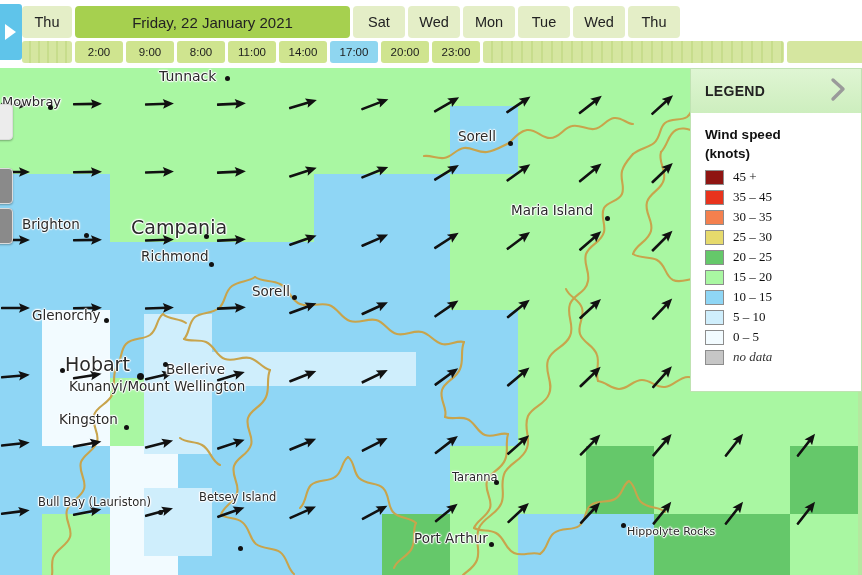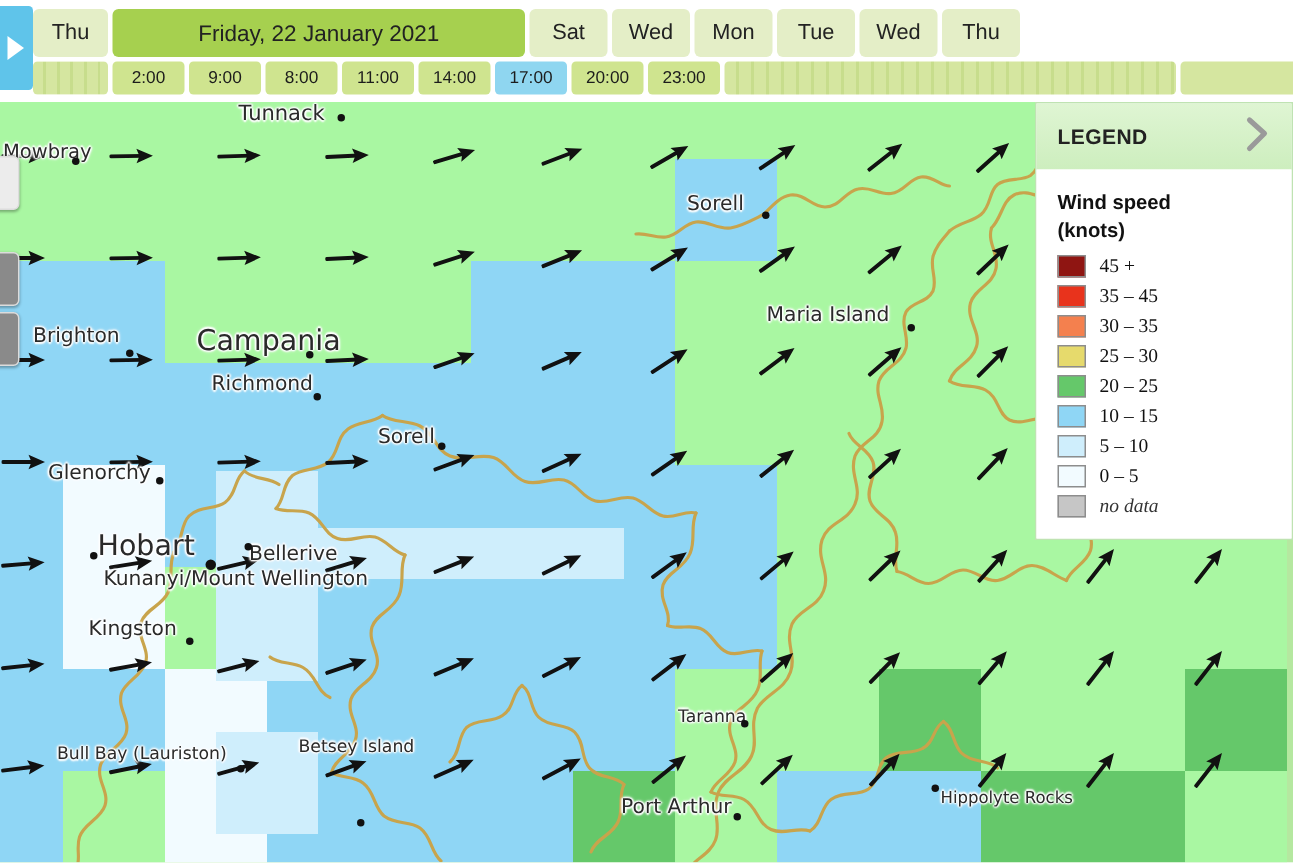--- a/index.html
+++ b/index.html
@@ -50,21 +50,21 @@
   .mapctl.b1{top:36px;background:#ececec;}
   .mapctl.b2{top:100px;}
   .mapctl.b3{top:140px;}
 
   
   #legend{position:absolute;right:0;top:68px;width:172px;z-index:30;background:#fff;
           border:1px solid #bfe3b2;box-sizing:border-box;}
   #legend-head{height:44px;background:linear-gradient(to bottom,#dff5d3,#cdeebe);
                display:flex;align-items:center;justify-content:space-between;padding:0 10px 0 14px;box-sizing:border-box;cursor:pointer;}
   #legend-title{font-size:14px;font-weight:bold;color:#222;letter-spacing:.3px;}
-  #legend-body{padding:12px 0 12px 14px;background:#fff;}
+  #legend-body{padding:12px 0 24px 14px;background:#fff;}
   #legend-body .ltitle{font-size:13.5px;font-weight:bold;color:#111;line-height:19px;}
   .lrow{display:flex;align-items:center;height:20px;}
   .sw{width:19px;height:15px;border:1px solid #8d8d8d;box-sizing:border-box;margin-right:9px;}
   .lrow span.lbl{font-size:13px;color:#111;font-family:"Liberation Serif",serif;}
   .lrow.nodata span.lbl{font-style:italic;color:#333;}
 </style>
 </head>
 <body>
 
 <div id="app">
@@ -692,20 +692,24 @@
           </div>
           <div class="lrow">
             <div class="sw" style="background: rgb(230, 218, 108);"></div>
             <span class="lbl">25 – 30</span>
           </div>
           <div class="lrow">
             <div class="sw" style="background: rgb(101, 200, 106);"></div>
             <span class="lbl">20 – 25</span>
           </div>
           <div class="lrow">
+            <div class="sw" style="background: rgb(169, 247, 162);"></div>
+            <span class="lbl">15 – 20</span>
+          </div>
+          <div class="lrow">
             <div class="sw" style="background: rgb(143, 214, 245);"></div>
             <span class="lbl">10 – 15</span>
           </div>
           <div class="lrow">
             <div class="sw" style="background: rgb(207, 238, 252);"></div>
             <span class="lbl">5 – 10</span>
           </div>
           <div class="lrow">
             <div class="sw" style="background: rgb(242, 251, 255);"></div>
             <span class="lbl">0 – 5</span>

